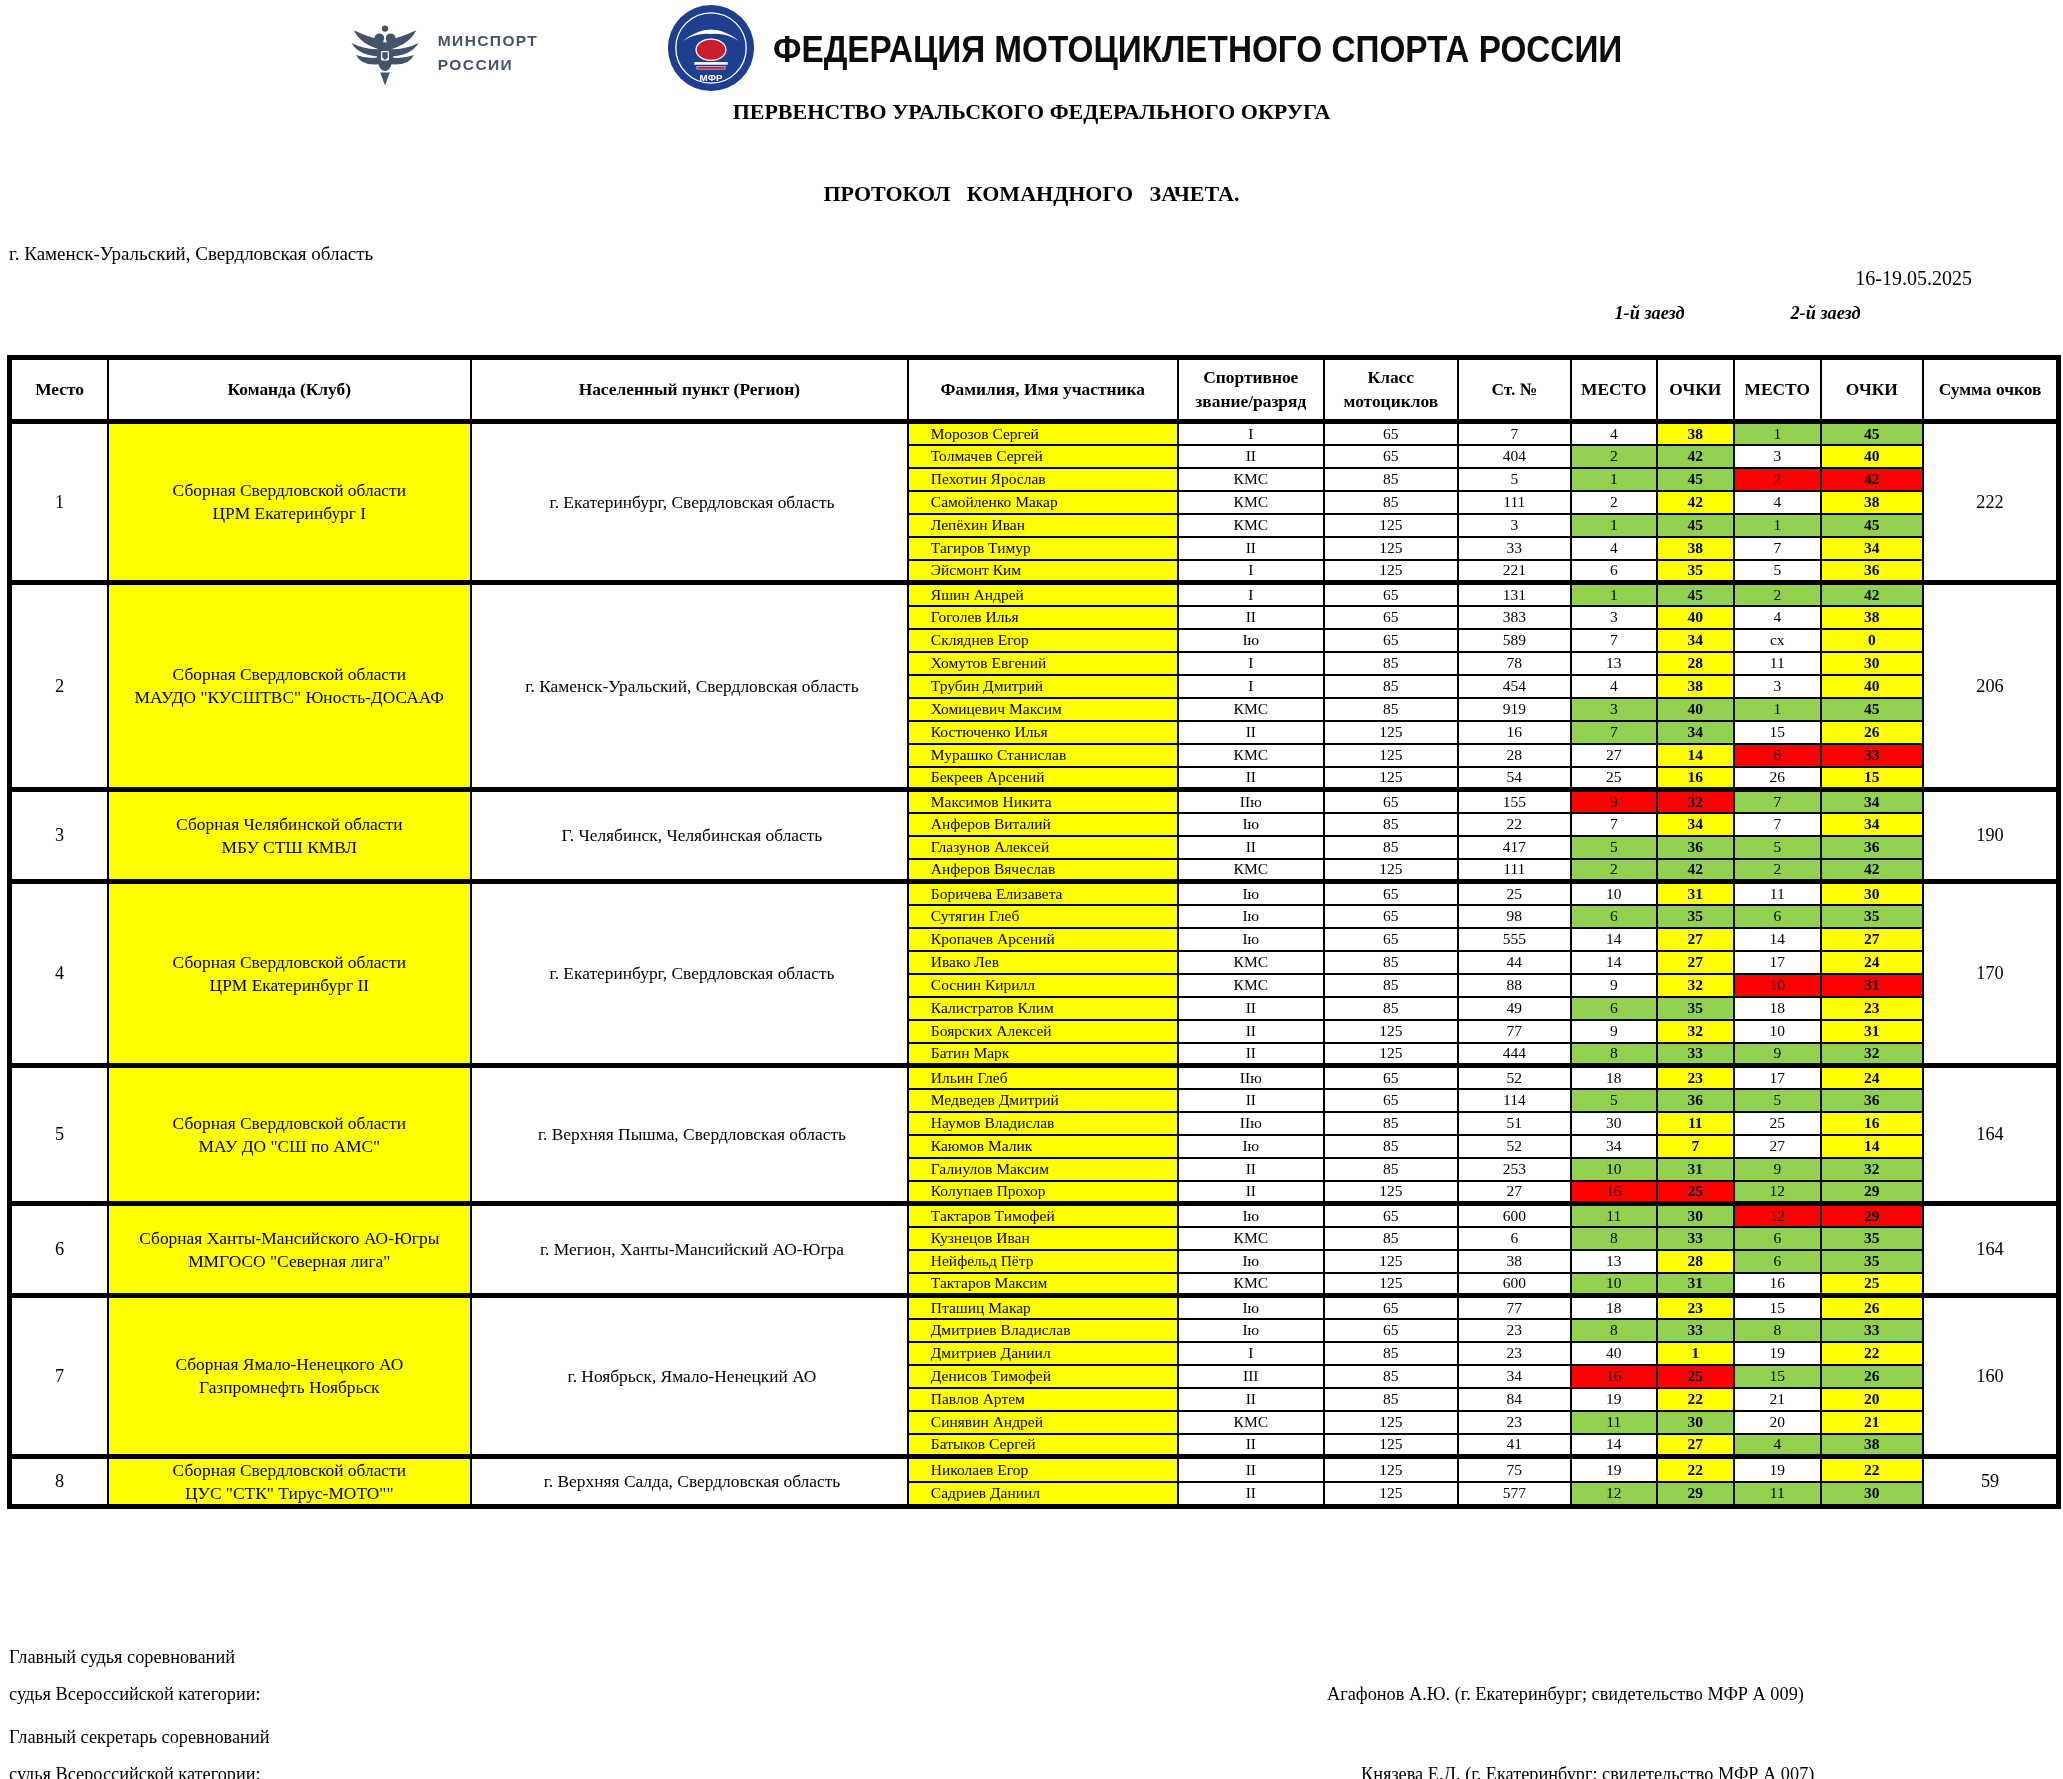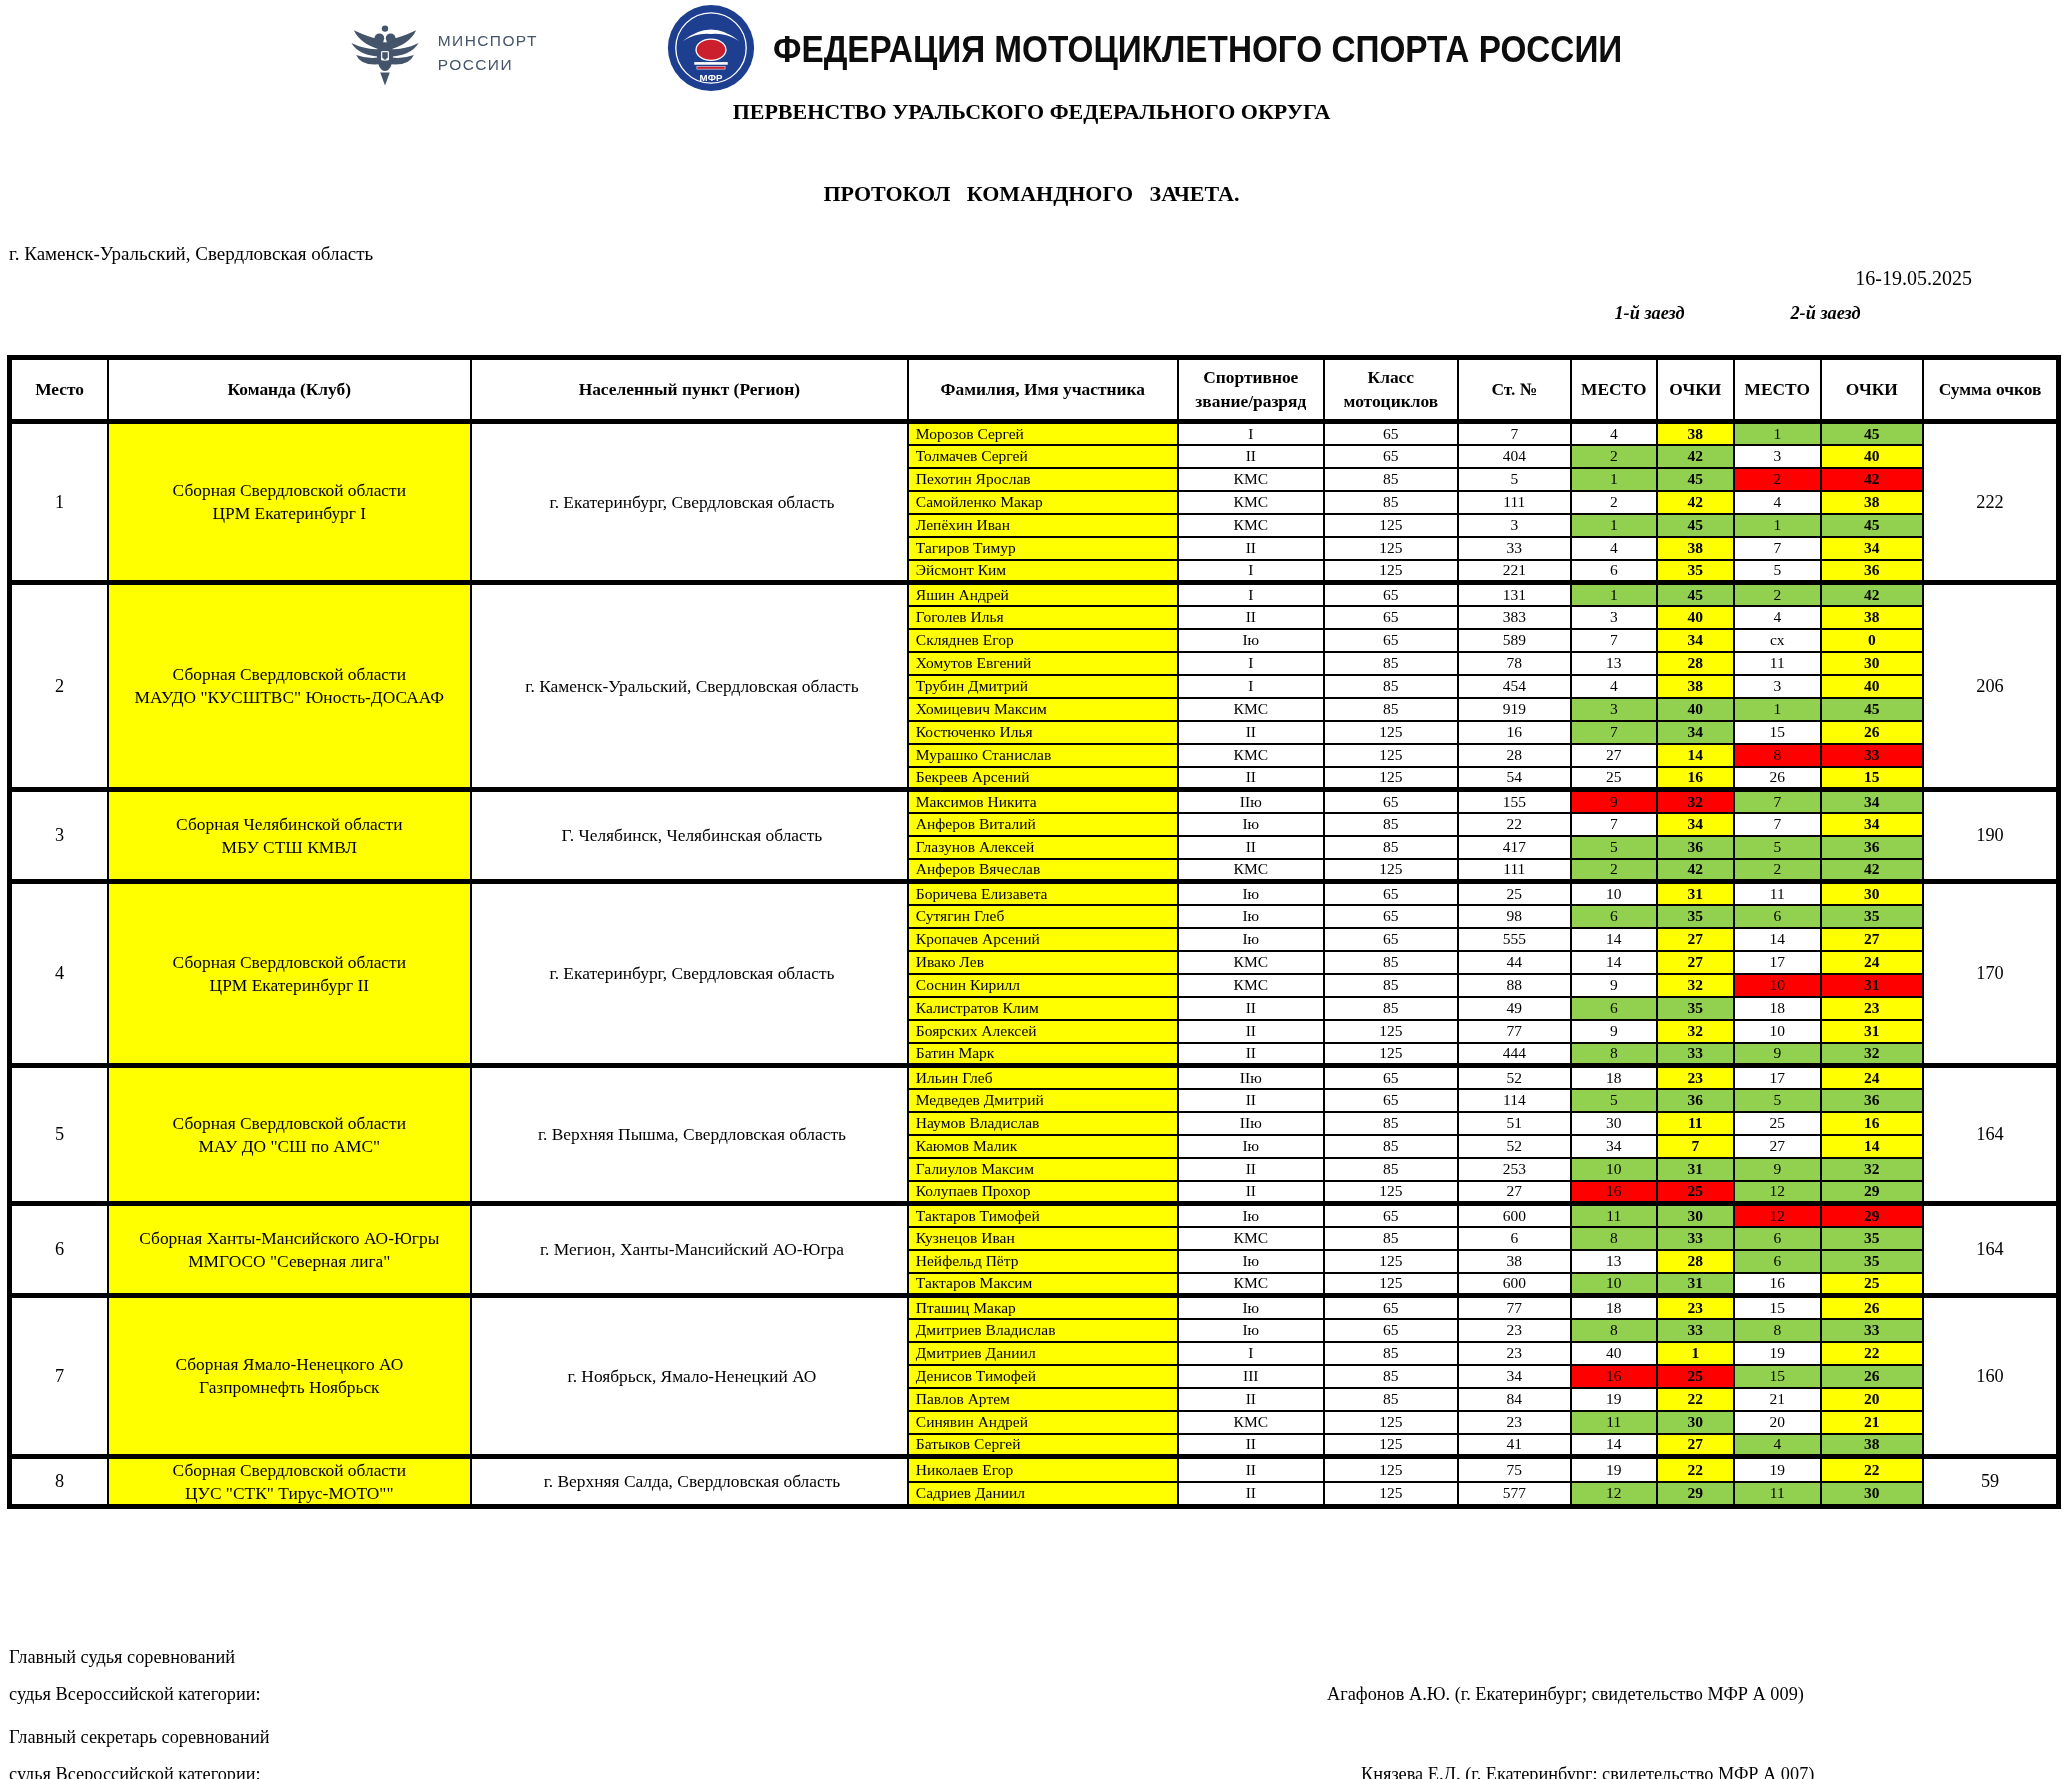--- a/index.html
+++ b/index.html
@@ -3,21 +3,21 @@
 <meta charset="utf-8">
 <style>
   * { margin:0; padding:0; box-sizing:border-box; }
   body { background:#ffffff; }
   .page {
     position:relative; width:2063px; height:1779px; background:#fff;
     font-family:"Liberation Serif", serif; color:#000;
   }
   
   .minsport { position:absolute; left:345px; top:7.3px; display:flex; align-items:center; gap:12.8px; }
-  .minsport .txt { font-family:"Liberation Sans",sans-serif; font-weight:normal; color:#44546a;
+  .minsport .txt { font-family:"Liberation Sans",sans-serif; font-weight:bold; color:#44546a;
     font-size:15.5px; letter-spacing:1.4px; line-height:1.55; }
   .fmsr { position:absolute; left:667px; top:3.7px; display:flex; align-items:center; gap:18.3px; }
   .fmsr .txt { font-family:"Liberation Sans",sans-serif; font-weight:900; color:#0d0d0d;
     font-size:37px; transform:scaleX(0.9); transform-origin:left center; white-space:nowrap; }
   .yakhnich { position:absolute; left:1418px; top:14.6px; display:flex; align-items:flex-start; gap:9.1px; }
   .yakhnich .brand { font-family:"Liberation Sans",sans-serif; font-weight:900; font-style:italic;
     font-size:32px; color:#111; letter-spacing:0.9px; line-height:1; }
   .yakhnich .sub { font-family:"Liberation Sans",sans-serif; font-weight:bold; font-style:italic;
     font-size:12.8px; color:#3bb53b; letter-spacing:1.8px; text-align:right; margin-top:3.7px; }
   
@@ -33,21 +33,21 @@
   .race1 { left:1568px; width:163px; }
   .race2 { left:1731px; width:189px; }
   
   table.results { position:absolute; left:7.3px; top:355px; width:2049px;
     border-collapse:collapse; table-layout:fixed; border:5.5px solid #000; }
   .results th { border:2.7px solid #000; border-bottom:5.5px solid #000;
     font-size:17.4px; font-weight:bold; height:64px; padding:1.8px; background:#fff; line-height:1.35; }
   .results td { border:2.7px solid #000; text-align:center; vertical-align:middle;
     font-size:15.5px; height:23px; padding:0 2.7px; overflow:hidden; }
   .results tr.tstart td { border-top:5.5px solid #000; }
-  td.name { text-align:left; padding-left:7px; white-space:nowrap; }
+  td.name { text-align:left; padding-left:22px; white-space:nowrap; }
   td.team { font-size:17.4px; line-height:1.3; }
   td.city { font-size:17.4px;padding-left:8px; }
   td.place { font-size:18.3px; }
   td.total { font-size:18.3px; }
   td.pts { font-weight:bold; }
   .c-y { background:#FFFF00; }
   .c-g { background:#92D050; }
   .c-r { background:#FF0000; }
   
   .foot { position:absolute; font-size:18.3px; }

